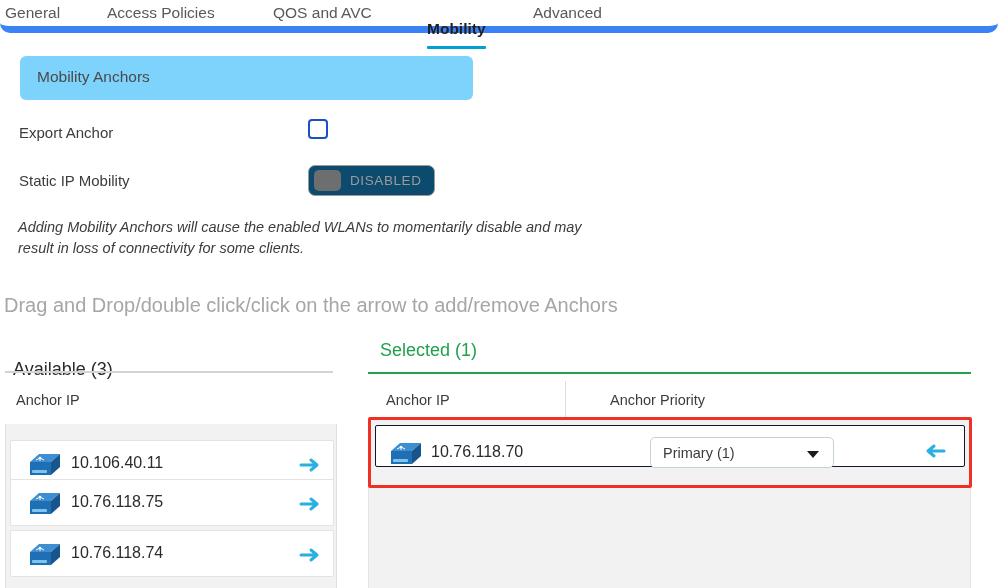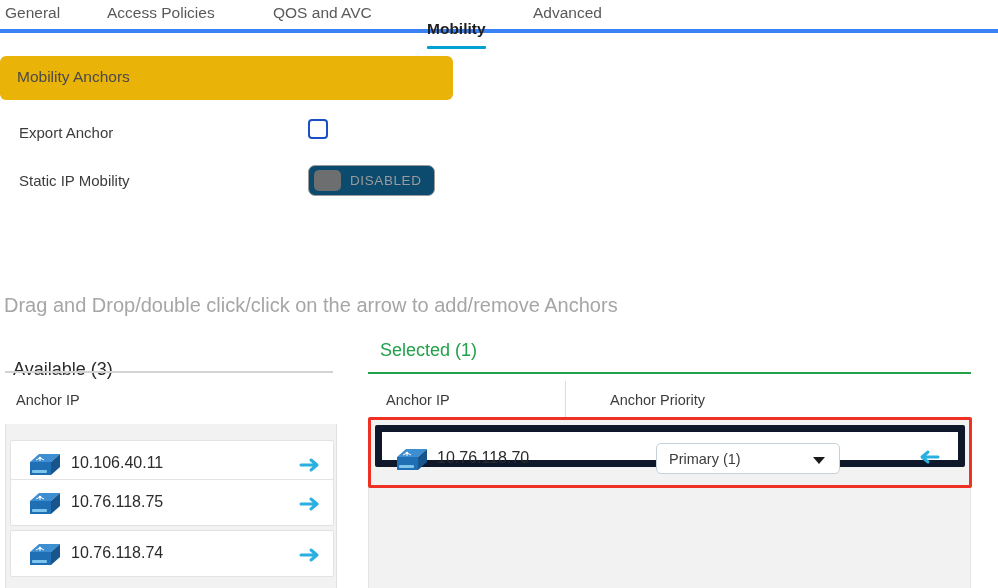--- a/index.html
+++ b/index.html
@@ -8,42 +8,43 @@
     width: 998px; height: 588px;
     background: #ffffff;
     font-family: "Liberation Sans", sans-serif;
     overflow: hidden;
   }
   .page { position: relative; width: 998px; height: 588px; background:#fff; }
 
   
   .tabbar {
     position: absolute; left: 0; top: 0; width: 998px; height: 33px;
-    border-bottom: 4px solid #3b82f6;
+    border-bottom: 7px solid #3b82f6;
+    border-radius: 10px;
   }
   .tab {
     position: absolute; top: 0; height: 33px;
     font-size: 15.5px; color: #58595b; line-height: 26px;
     white-space: nowrap; cursor: pointer;
   }
   .tab.active { color: #1f1f1f; font-weight: bold; margin-top: 16px; }
   .tab .ul {
     position: absolute; left: 0; right: 0; bottom: 0; height: 3px;
     background: #00a0d1; border-radius: 1px;
   }
   .t0 { left: 5px; }
   .t1 { left: 107px; }
   .t2 { left: 273px; }
   .t3 { left: 427px; }
   .t4 { left: 533px; }
 
   
   .panel-header {
-    position: absolute; left: 0; top: 56px; width: 453px; height: 44px;
-    background: #eab308; border-radius: 6px;
+    position: absolute; left: 20px; top: 56px; width: 453px; height: 44px;
+    background: #7dd3fc; border-radius: 6px;
   }
   .panel-header span {
     position: absolute; left: 17px; top: 12px;
     font-size: 15.5px; color: #4a4a4a;
   }
 
   
   .lbl {
     position: absolute; font-size: 15px; color: #3c3c3c;
   }
@@ -142,21 +143,21 @@
     background: #f2f2f2;
     border-left: 1px solid #e4e4e4; border-right: 1px solid #e4e4e4;
   }
   .red-box {
     position: absolute; left: 368px; top: 417px; width: 604px; height: 71px;
     border: 3px solid #ee3124; border-radius: 2px;
     pointer-events: none;
   }
   .sel-row {
     position: absolute; left: 375px; top: 425px; width: 590px; height: 42px;
-    background: #ffffff; border: 7px solid #0f172a; border-radius: 2px;
+    background: #ffffff; border: 1px solid #0f172a; border-radius: 2px;
     cursor: pointer;
   }
   .sel-row .ip {
     position: absolute; left: 55px; top: 17px;
     font-size: 16px; color: #2b2b2b;
   }
   .sel-row .sw-icon { left: 12px; top: 14px; }
 
   .dropdown {
     position: absolute; left: 274px; top: 11px;
@@ -205,20 +206,21 @@
 
   <div class="lbl lbl-export">Export Anchor</div>
   <div class="checkbox"></div>
 
   <div class="lbl lbl-staticip">Static IP Mobility</div>
   <div class="toggle">
     <span class="knob"></span>
     <span class="state">DISABLED</span>
   </div>
 
+  <div class="warn">Adding Mobility Anchors will cause the enabled WLANs to momentarily disable and may result in loss of connectivity for some clients.</div>
 
   <div class="hint">Drag and Drop/double click/click on the arrow to add/remove Anchors</div>
 
   <div class="ptitle avail">Available (3)</div>
   <div class="ptitle-rule rule-avail"></div>
 
   <div class="ptitle sel">Selected (1)</div>
   <div class="ptitle-rule rule-sel"></div>
 
   <div class="colhdr ch-left">Anchor IP</div>

